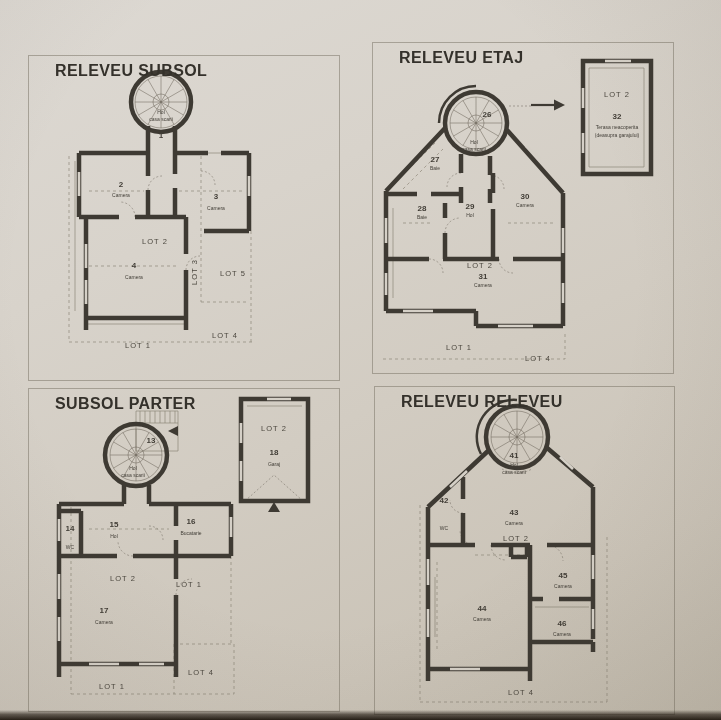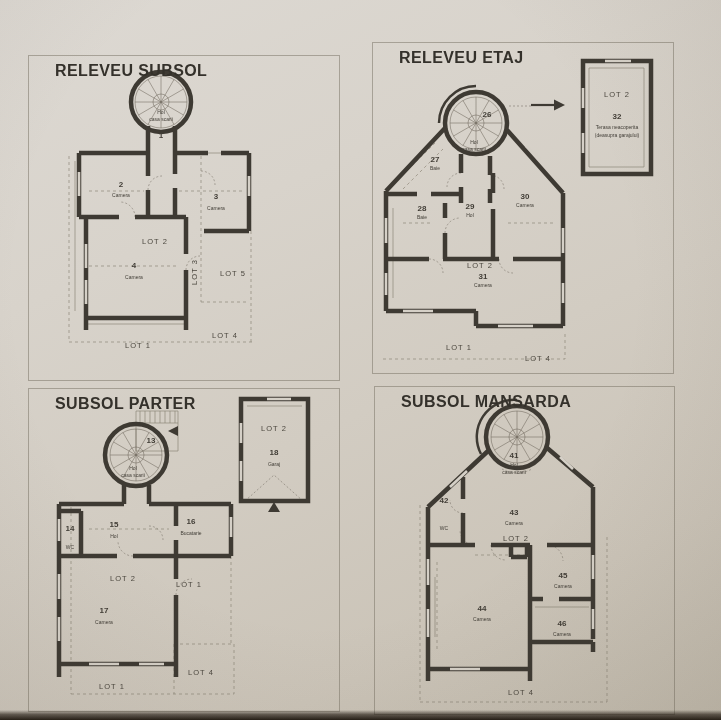--- a/index.html
+++ b/index.html
@@ -177,21 +177,21 @@
       <text class="lot" x="172" y="286">LOT 4</text>
       <text class="lot" x="83" y="300">LOT 1</text>
       <text class="lot" x="245" y="42">LOT 2</text>
       <text class="num" x="245" y="66">18</text>
       <text class="nm" x="245" y="77">Garaj</text>
     </g>
   </svg>
 </div>
 
 <div class="plan-panel" style="left:374px;top:386px;width:301px;height:329px;">
-  <div class="plan-title">SUBSOL MANSARDA</div>
+  <div class="plan-title">RELEVEU RELEVEU</div>
   <svg class="plan" width="301" height="329" viewBox="0 0 301 329">
     <g>
       <path class="dash" d="M45,118 V315 M45,315 H232 M232,150 V315 M100,168 H150 M62,175 V265"></path>
       <path class="thin" d="M60,190 V250 M160,220 H214"></path>
     </g>
     <g>
       <path class="door" d="M100,158 A15,15 0 0 1 85,143 M116,158 A15,15 0 0 0 131,173 M172,158 A16,16 0 0 1 188,174 M88,126 A13,13 0 0 1 75,113 M127,82 A31,31 0 0 0 157,82"></path>
     </g>
     <g>
       <circle class="wall" cx="142" cy="50" r="31"></circle>

